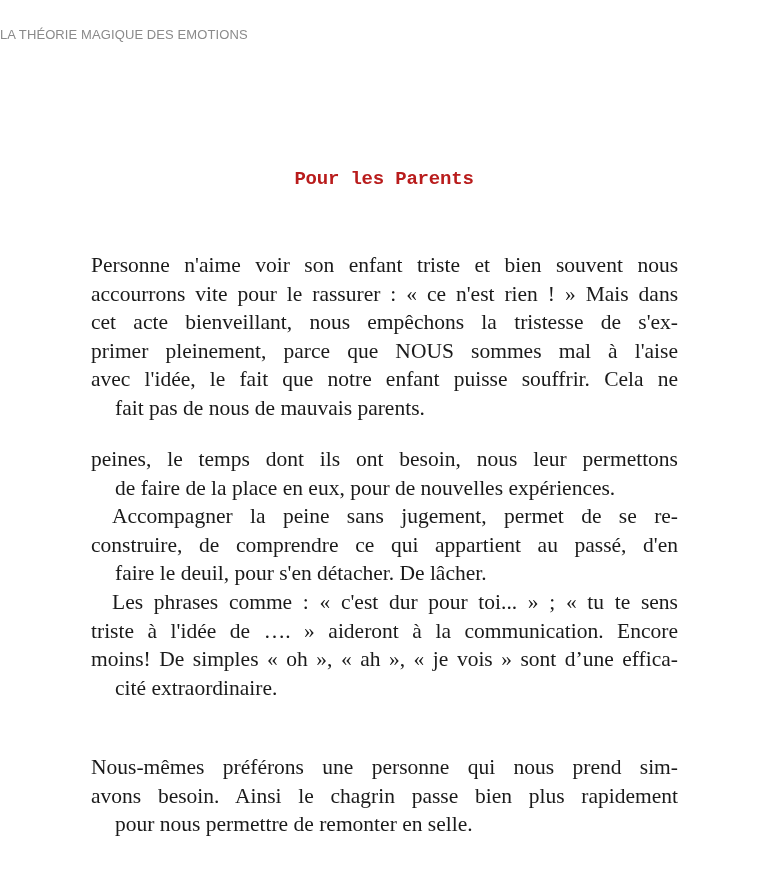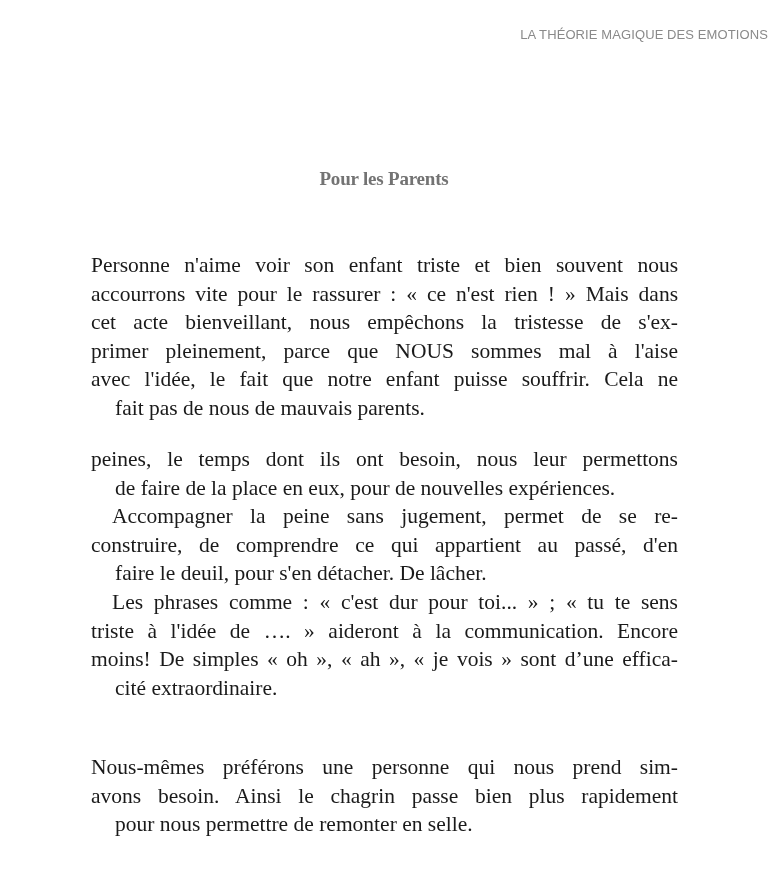--- a/index.html
+++ b/index.html
@@ -11,36 +11,36 @@
       width: 768px;
       height: 893px;
       position: relative;
       overflow: hidden;
     }
     .running-header {
       position: absolute;
       top: 27px;
       left: 0;
       width: 768px;
-      text-align: right;
+      text-align: left;
       font-family: "Liberation Sans", sans-serif;
       font-size: 13px;
       color: #8a8a8a;
       letter-spacing: 0.1px;
     }
     .chapter-title {
       position: absolute;
       top: 168px;
       left: 0;
       width: 768px;
       text-align: center;
-      font-family: Liberation Serif, serif;
+      font-family: Liberation Mono, monospace;
       font-weight: bold;
       font-size: 19px;
-      color: #737373;
+      color: #b91c1c;
       letter-spacing: -0.2px;
     }
     .body-text {
       position: absolute;
       left: 91px;
       width: 587px;
       font-family: "Liberation Serif", serif;
       font-size: 21.5px;
       color: #1a1a1a;
     }

